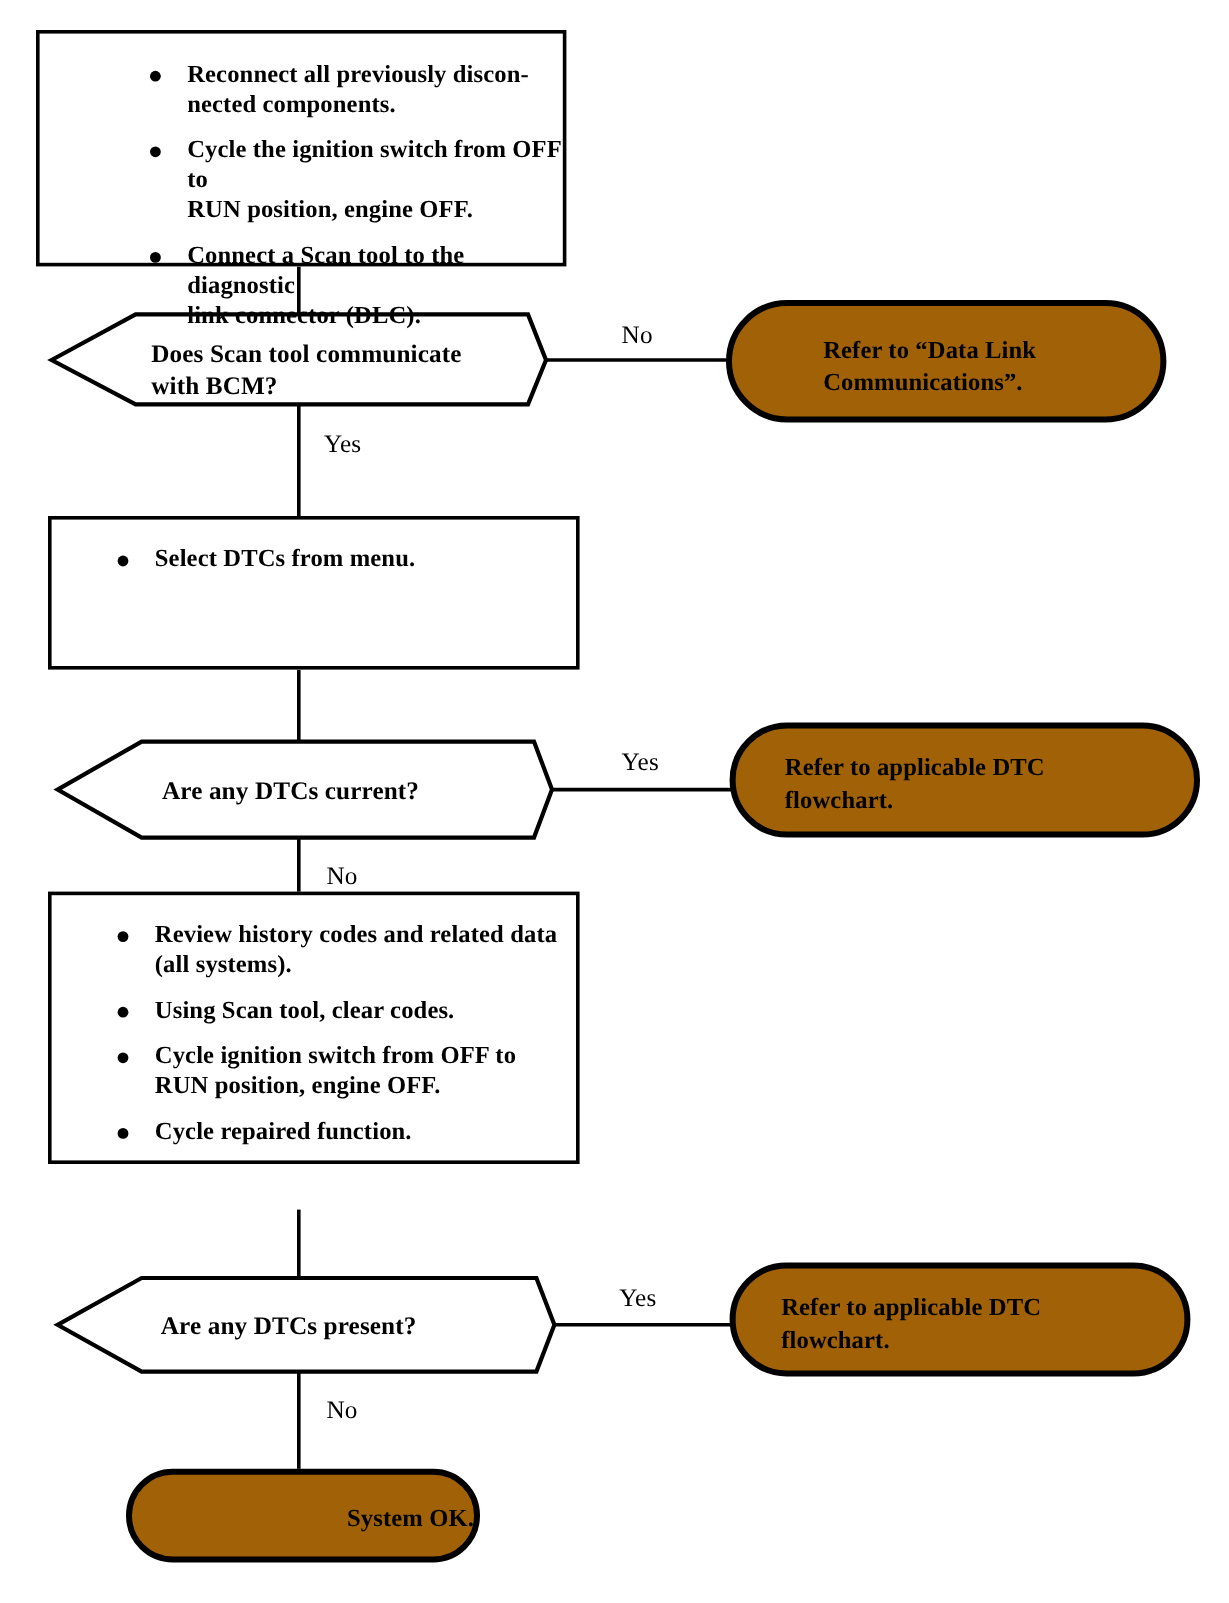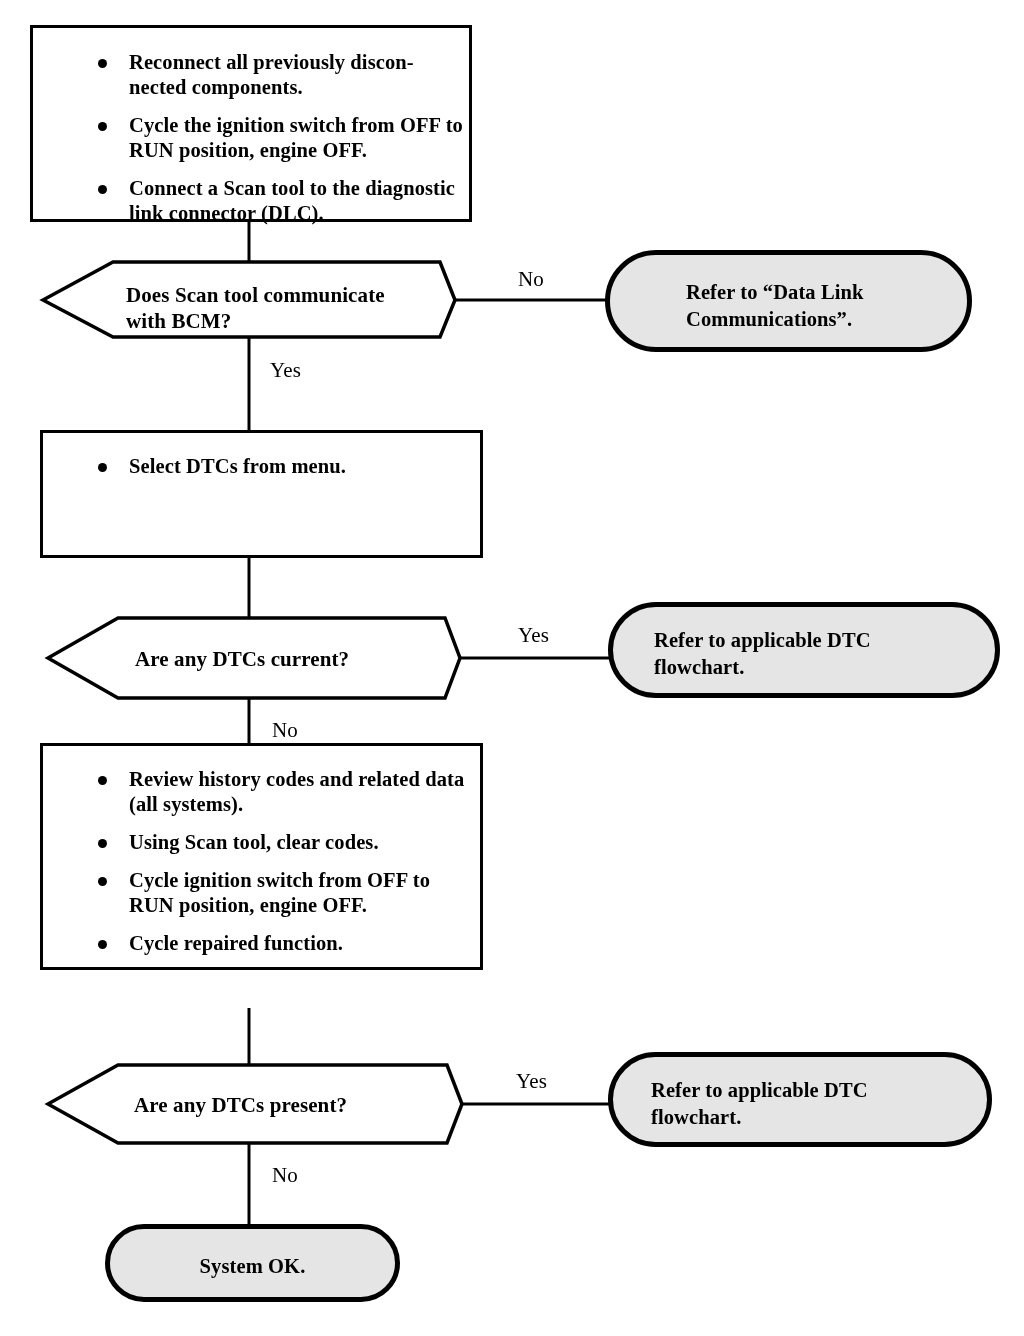--- a/index.html
+++ b/index.html
@@ -62,32 +62,32 @@
     font-size: 21px;
     font-weight: 700;
     line-height: 1.25;
     letter-spacing: 0.1px;
   }
   
   .terminator {
     position: absolute;
     box-sizing: border-box;
     border: 5px solid #000;
-    background: #e5e5e5;
+    background: #a16207;
   }
   .term-label {
     position: absolute;
     font-size: 20.5px;
     font-weight: 700;
     line-height: 1.3;
     letter-spacing: 0.1px;
   }
   .term-label.centered {
     width: 100%;
-    text-align: center;
+    text-align: right;
   }
   
   .branch-label {
     position: absolute;
     font-size: 21px;
     font-weight: 400;
     letter-spacing: 0.2px;
   }
 </style>
 </head>
@@ -117,21 +117,21 @@
       <line x1="249" y1="1143" x2="249" y2="1224"></line>
     </g>
   </svg>
 
   <svg class="svg-layer" viewBox="0 0 1024 1336" preserveAspectRatio="none">
     <polygon points="43,300 113,262 440,262 455,300 440,337 113,337" fill="#fff" stroke="#000" stroke-width="3.5"></polygon>
     <polygon points="48,658 118,618 445,618 460,658 445,698 118,698" fill="#fff" stroke="#000" stroke-width="3.5"></polygon>
     <polygon points="48,1104 118,1065 447,1065 462,1104 447,1143 118,1143" fill="#fff" stroke="#000" stroke-width="3.5"></polygon>
   </svg>
 
-  <div class="proc-box" style="left:30px; top:25px; width:442px; height:197px;">
+  <div class="proc-box" style="left:30px; top:25px; width:442px; height:197px;padding-left:27px;">
     <ul class="bullets" style="margin:22px 0 0 52px;">
       <li class="bullet-item">
         <span>Reconnect all previously discon-</span><br>
         <span>nected components.</span>
       </li>
       <li class="bullet-item">
         <span>Cycle the ignition switch from OFF to</span><br>
         <span>RUN position, engine OFF.</span>
       </li>
       <li class="bullet-item">

